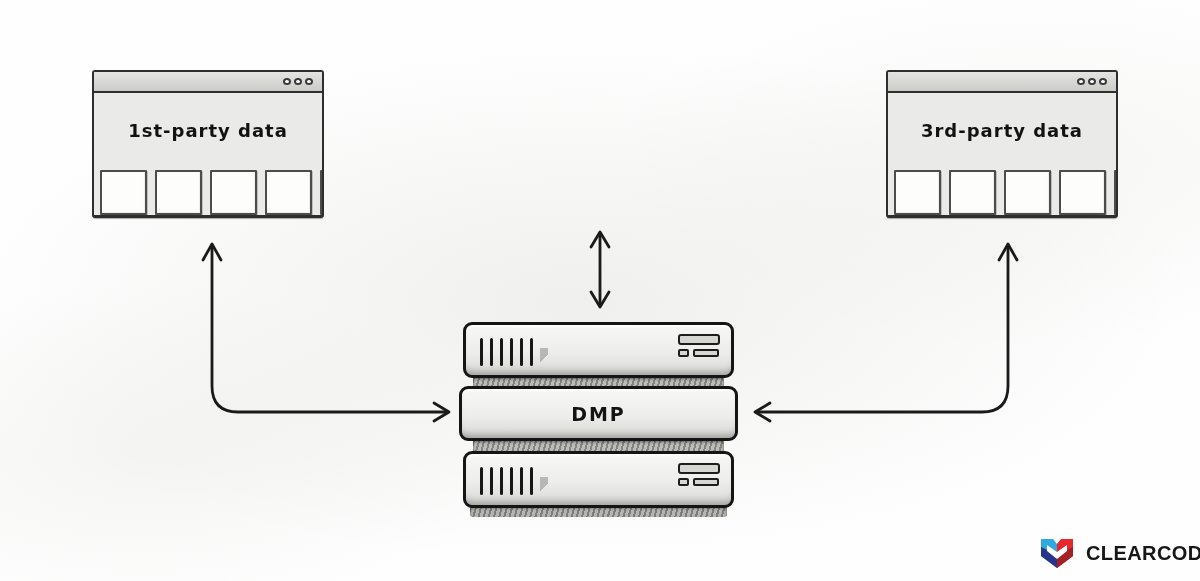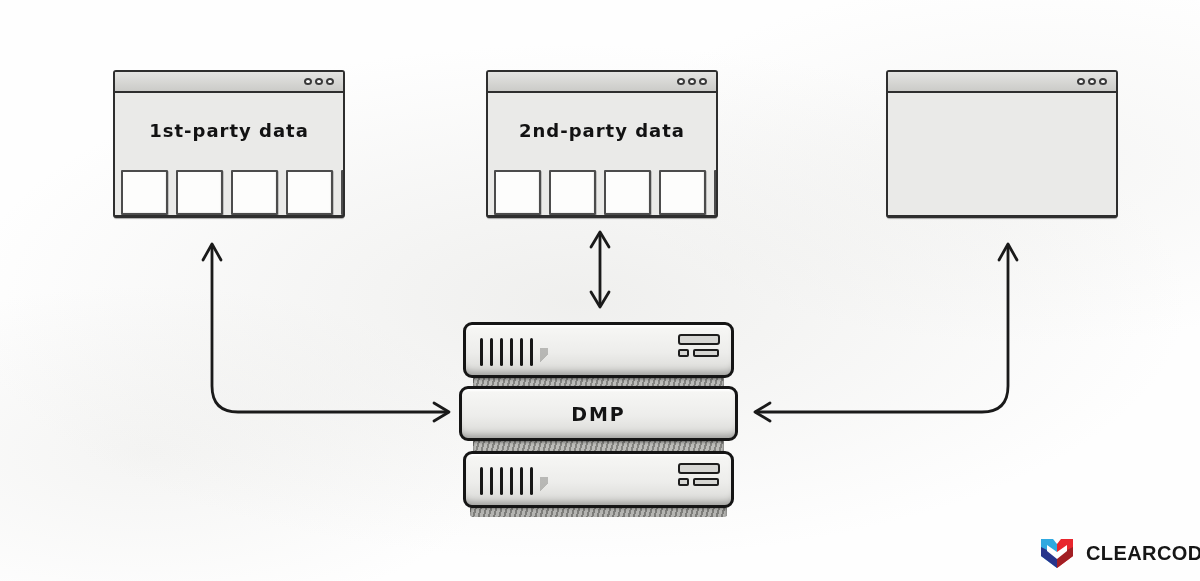--- a/index.html
+++ b/index.html
@@ -93,61 +93,54 @@
       <polyline points="591,247 600,232 609,247"></polyline>
       <polyline points="591,292 600,307 609,292"></polyline>
     </g>
     <g>
       <path d="M1008,246 L1008,386 Q1008,412 982,412 L756,412"></path>
       <polyline points="999,260 1008,244 1017,260"></polyline>
       <polyline points="770,403 755,412 770,421"></polyline>
     </g>
   </svg>
 
-  <div class="window" style="left:113px;">
+  <div class="window" style="left:92px;">
     <div class="titlebar">
       <span class="dot"></span>
       <span class="dot"></span>
       <span class="dot"></span>
     </div>
     <div class="win-body">
       <div class="win-label">1st-party data</div>
       <div class="cards">
         <div class="card"></div>
         <div class="card"></div>
         <div class="card"></div>
         <div class="card"></div>
         <div class="card"></div>
       </div>
     </div>
   </div>
 
-  <div class="window" style="left:486px;">
+
+  <div class="window" style="left:886px;">
     <div class="titlebar">
       <span class="dot"></span>
       <span class="dot"></span>
       <span class="dot"></span>
     </div>
     <div class="win-body">
-      <div class="win-label">2nd-party data</div>
+      <div class="win-label">3rd-party data</div>
       <div class="cards">
         <div class="card"></div>
         <div class="card"></div>
         <div class="card"></div>
         <div class="card"></div>
         <div class="card"></div>
       </div>
-    </div>
-  </div>
-
-  <div class="window" style="left:886px;">
-    <div class="titlebar">
-      <span class="dot"></span>
-      <span class="dot"></span>
-      <span class="dot"></span>
     </div>
   </div>
 
   <div class="server">
     <div class="unit top">
       <div class="vents">
         <i class="vent"></i>
           <i class="vent"></i>
           <i class="vent"></i>
         <i class="vent"></i>

